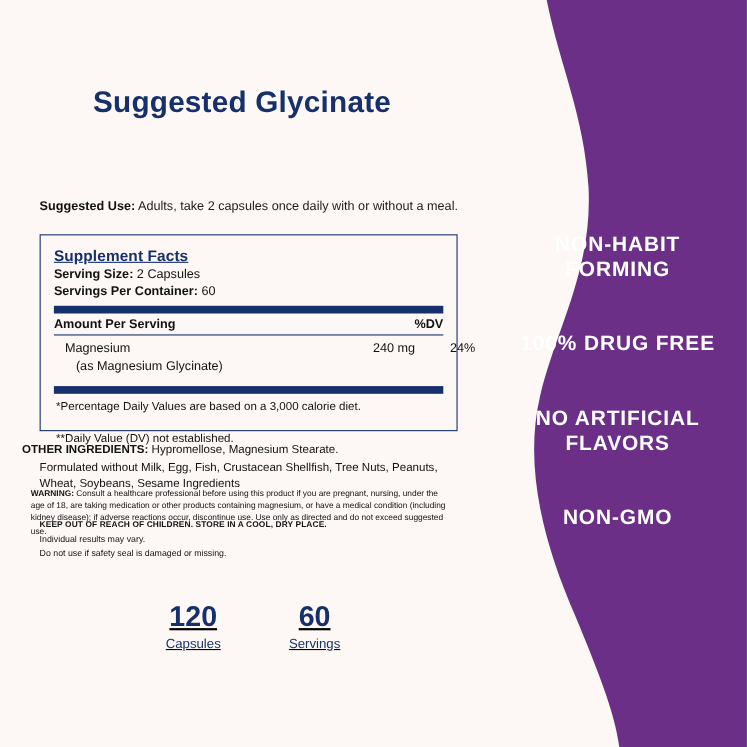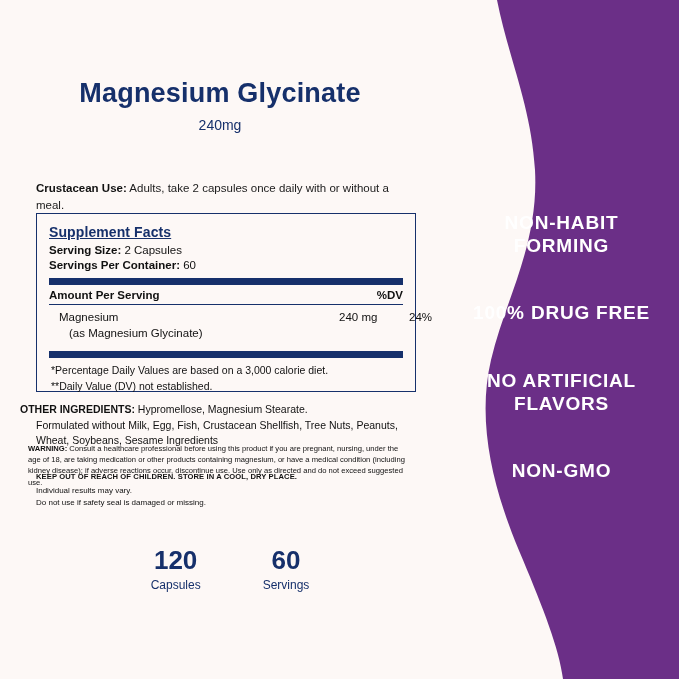--- a/index.html
+++ b/index.html
@@ -220,21 +220,21 @@
 
   .counts {
     position: absolute;
     top: 546px;
     left: 60px;
     width: 340px;
     display: flex;
     justify-content: center;
     gap: 62px;
   }
-  .count-block { text-align: center; }
+  .count-block { text-align: center; text-decoration: underline; }
   .count-num {
     font-size: 26px;
     font-weight: bold;
     color: #16306b;
     line-height: 1.1;
   }
   .count-label {
     font-size: 12px;
     color: #16306b;
     margin-top: 3px;
@@ -253,25 +253,24 @@
 
   <div class="benefits">
     <div class="benefit">Non-Habit Forming</div>
     <div class="benefit">100% Drug Free</div>
     <div class="benefit">No Artificial Flavors</div>
     <div class="benefit">Non-GMO</div>
   </div>
 
   <div class="left">
 
-    <div class="title">Magnesium Glycinate</div>
-    <div class="dose">240mg</div>
+    <div class="title">Suggested Glycinate</div>
 
     <div class="suggested">
-      <b>Crustacean Use:</b><span> Adults, take 2 capsules once daily with or without a meal.</span>
+      <b>Suggested Use:</b><span> Adults, take 2 capsules once daily with or without a meal.</span>
     </div>
 
     <div class="facts-box">
       <div class="facts-title">Supplement Facts</div>
       <div class="facts-line">
         <b>Serving Size:</b><span> 2 Capsules</span>
       </div>
       <div class="facts-line">
         <b>Servings Per Container:</b><span> 60</span>
       </div>
@@ -287,21 +286,21 @@
       <div class="nutrient-row">
         <span>Magnesium</span>
         <span class="amt">240 mg</span>
         <span class="dv">24%</span>
       </div>
       <div class="nutrient-sub">(as Magnesium Glycinate)</div>
 
       <div class="bar-thick" style="margin-top:12px;"></div>
 
       <div class="footnote">*Percentage Daily Values are based on a 3,000 calorie diet.</div>
-      <div class="footnote" style="margin-top:1px;">**Daily Value (DV) not established.</div>
+      <div class="footnote" style="margin-top:14px;">**Daily Value (DV) not established.</div>
     </div>
 
     <div class="other-ing">
       <b>OTHER INGREDIENTS:</b><span> Hypromellose, Magnesium Stearate.</span>
     </div>
 
     <div class="formulated">Formulated without Milk, Egg, Fish, Crustacean Shellfish, Tree Nuts, Peanuts, Wheat, Soybeans, Sesame Ingredients</div>
 
     <div class="warning">
       <b>WARNING:</b><span> Consult a healthcare professional before using this product if you are pregnant, nursing, under the age of 18, are taking medication or other products containing magnesium, or have a medical condition (including kidney disease); if adverse reactions occur, discontinue use. Use only as directed and do not exceed suggested use.</span>

